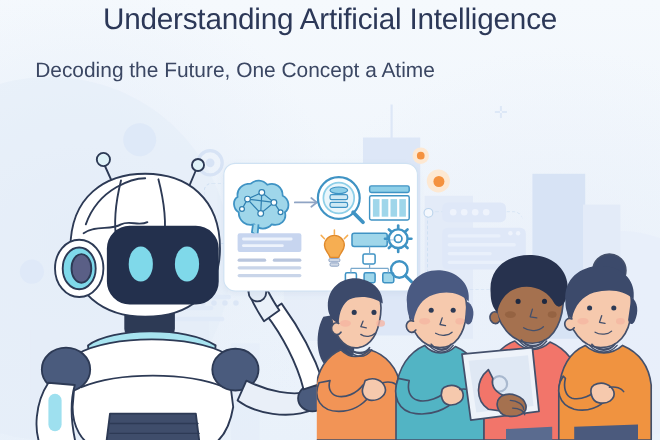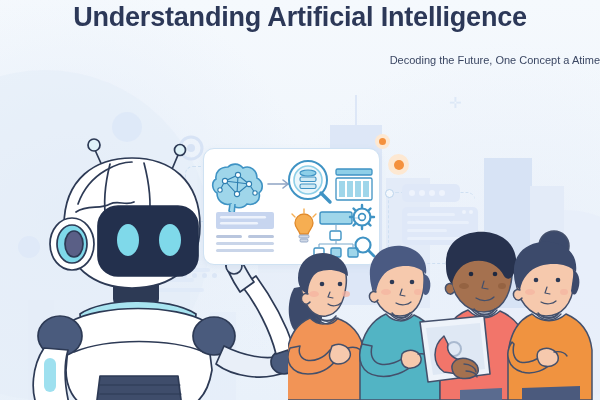--- a/index.html
+++ b/index.html
@@ -32,23 +32,23 @@
   .conn{position:absolute;border:1px dashed #cfe0f2;border-radius:8px;}
   .node-ring{position:absolute;width:7px;height:7px;border-radius:50%;border:1.4px solid #bcd4ec;background:#f4f8fd;}
   .plusmark{position:absolute;color:#dde8f7;font-size:15px;line-height:1;font-weight:600;}
 
   
   .obadge{position:absolute;border-radius:50%;background:#fde8d2;display:flex;align-items:center;justify-content:center;}
   .obadge i{display:block;border-radius:50%;background:#f4913e;}
 
   
   .title{position:absolute;left:0;right:0;top:2px;text-align:center;
-    font-size:27px;font-weight:700;color:#2c3858;letter-spacing:-.2px;}
-  .subtitle{position:absolute;left:0;right:0;top:54px;text-align:right;
-    font-size:11px;color:#3b4763;}
+    font-size:27px;font-weight:400;color:#2c3858;letter-spacing:-.2px;}
+  .subtitle{position:absolute;left:0;right:0;top:54px;text-align:left;
+    font-size:19px;color:#3b4763;padding-left:32px;}
 
   
   #panel{position:absolute;left:203px;top:148px;width:175px;height:115px;
     background:#ffffff;border:1.4px solid #cfe2f3;border-radius:11px;
     box-shadow:0 2px 6px rgba(120,150,190,.10);}
   #panel svg{display:block}
 
   
   .art{position:absolute;}
 </style>

